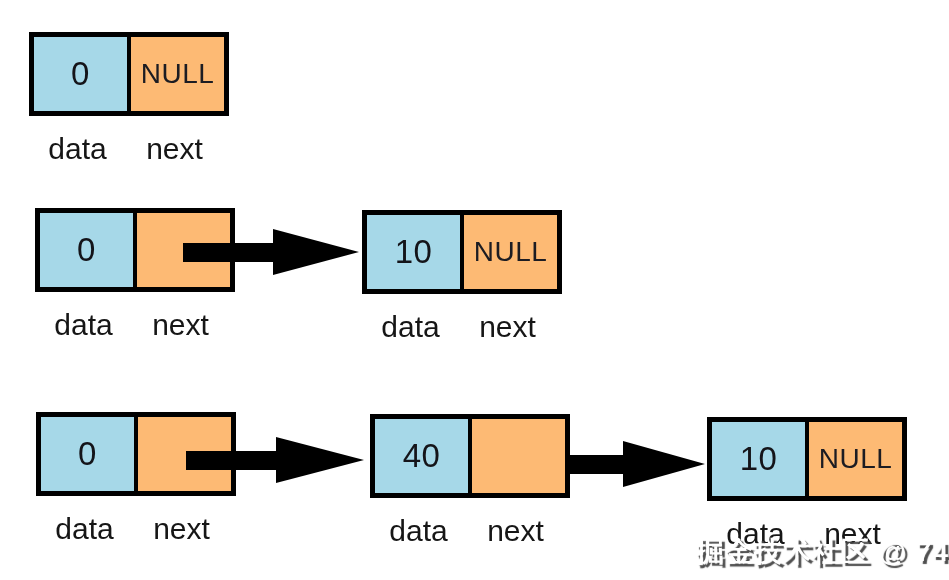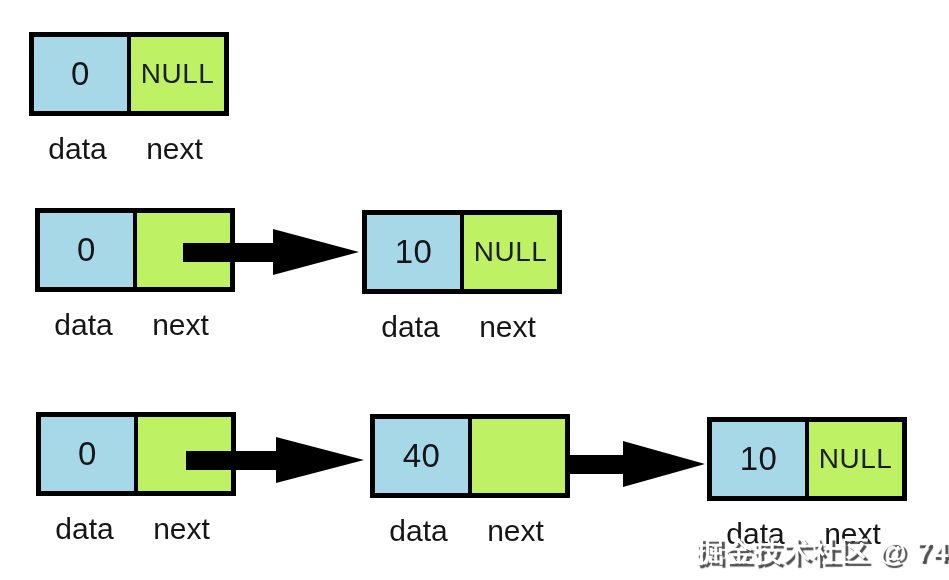--- a/index.html
+++ b/index.html
@@ -32,21 +32,21 @@
     color: #141419;
     letter-spacing: 0.5px;
   }
 
   .cell.data {
     background: #a6d8e8;
     border-right: 4px solid #000000;
   }
 
   .cell.next {
-    background: #bef264;
+    background: #fdba74;
     font-size: 28px;
     color: #1c1c22;
   }
 
   .labels {
     display: flex;
     margin-top: 16px;
   }
 
   .lbl {

